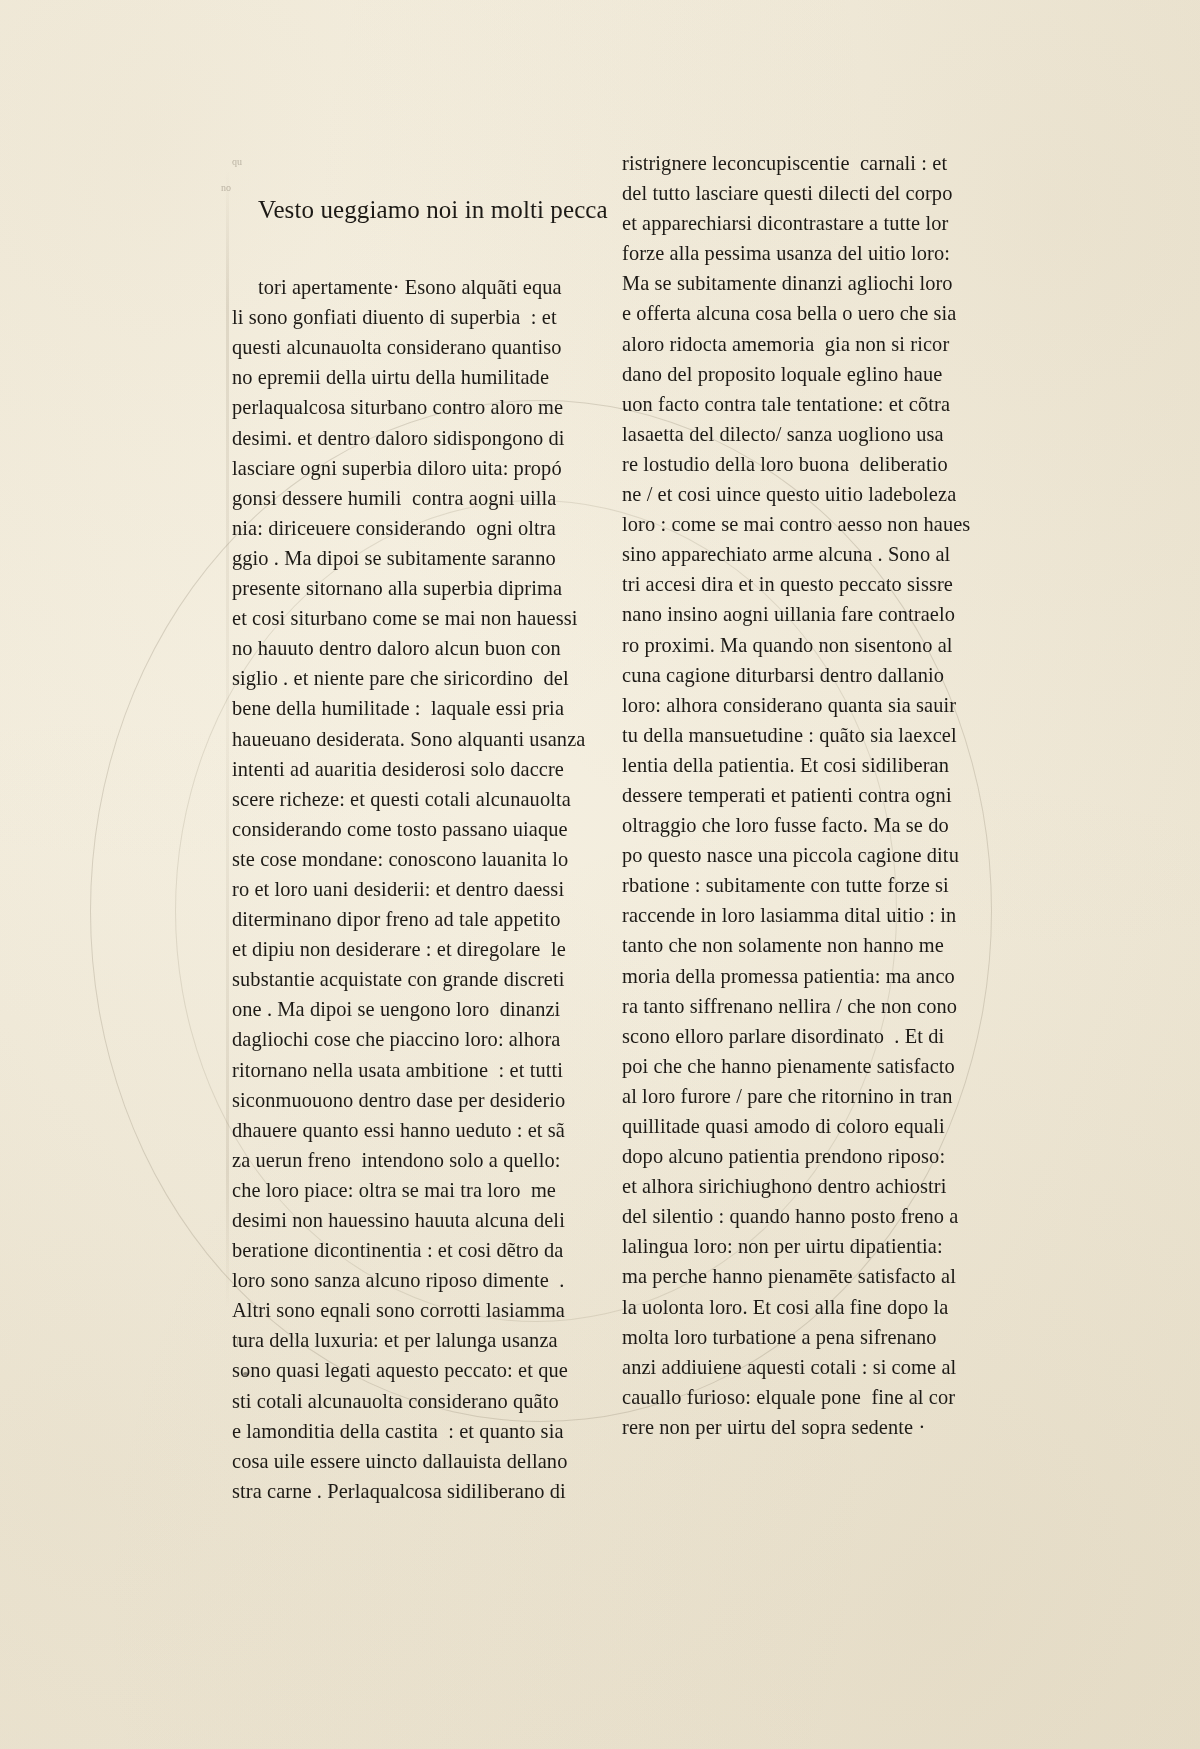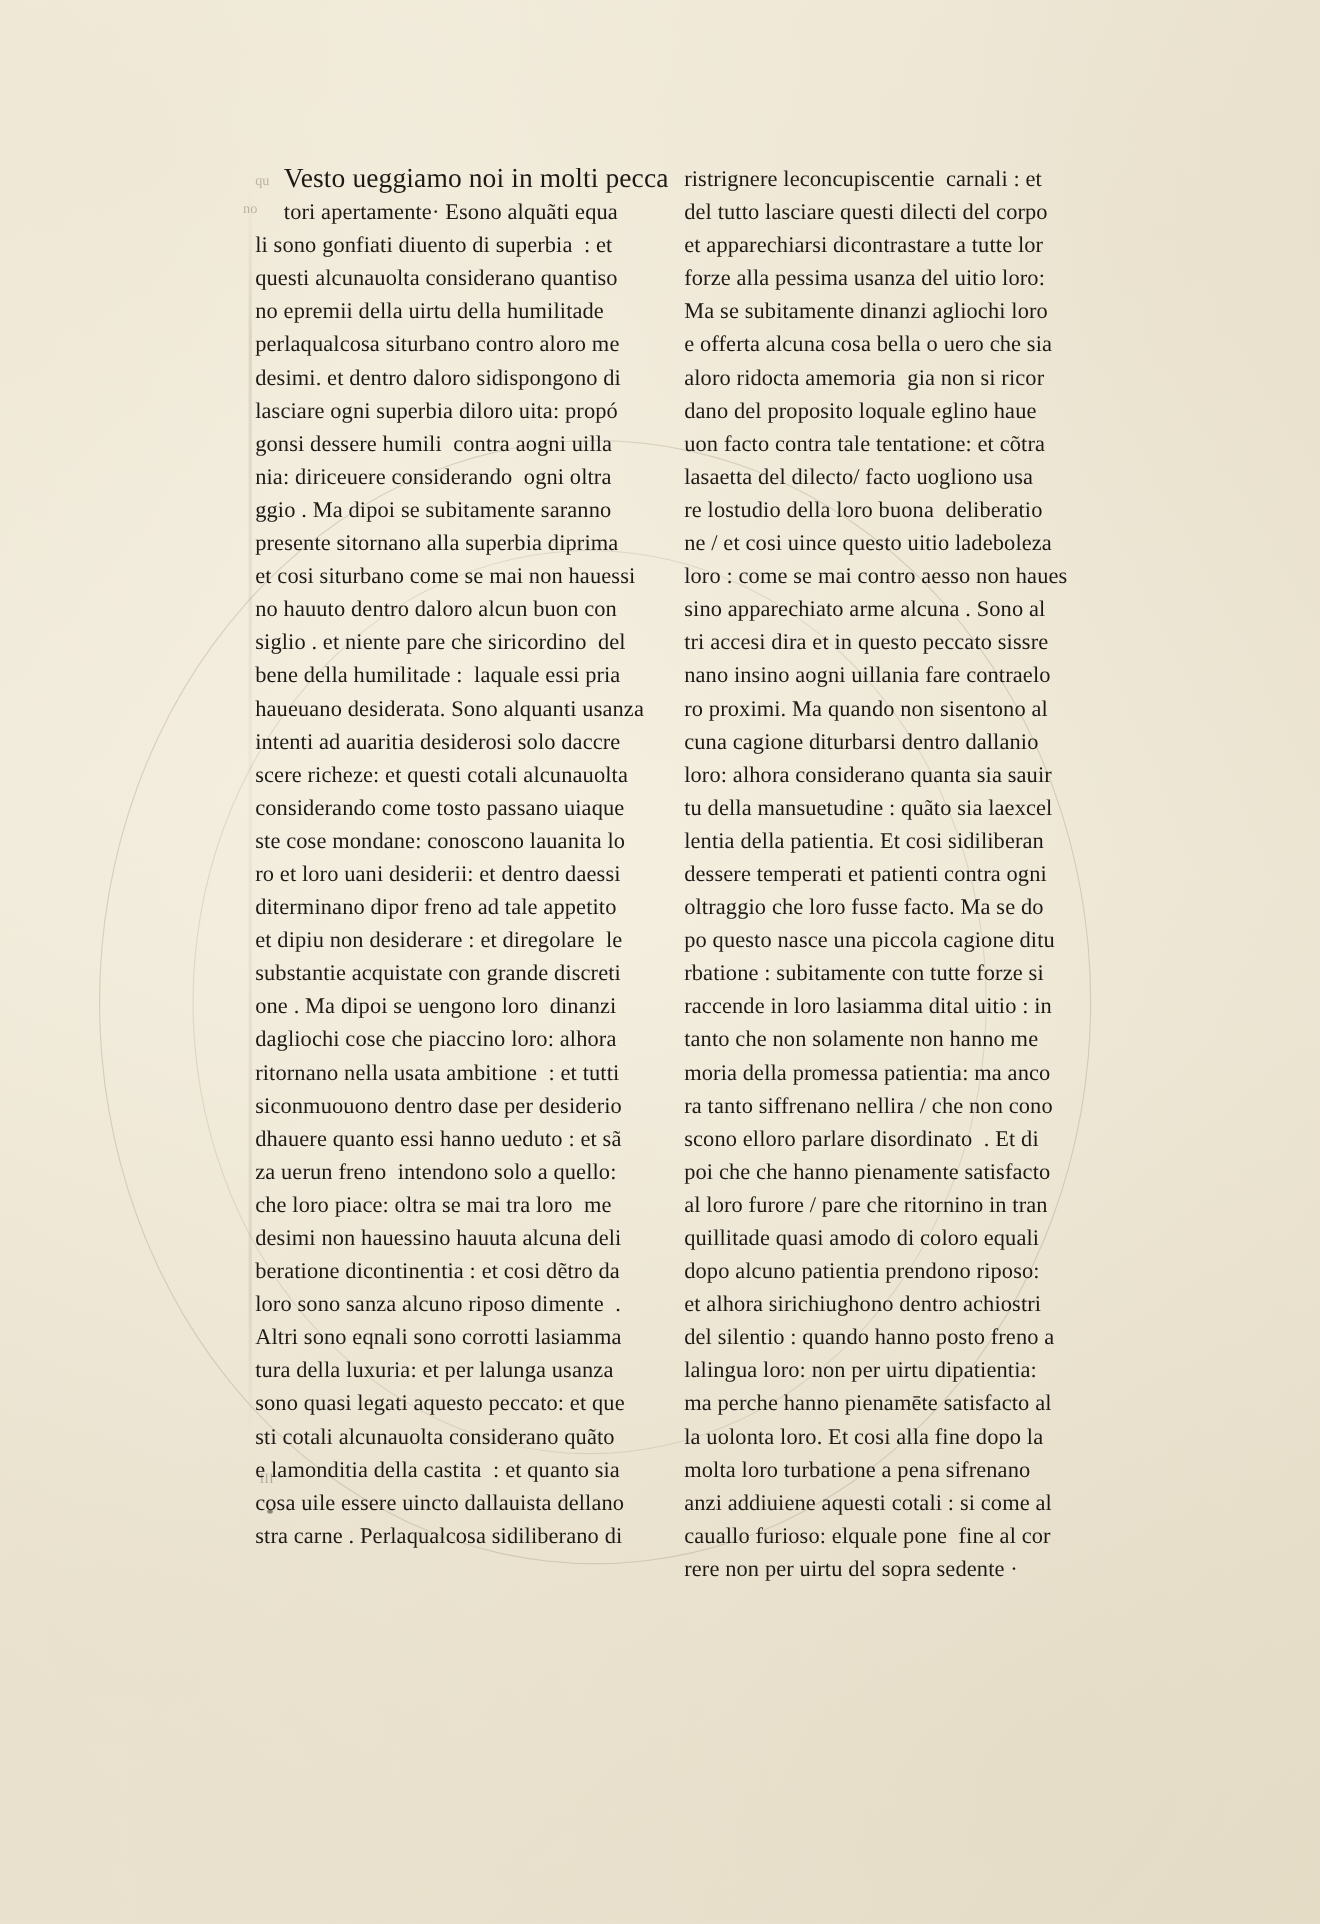--- a/index.html
+++ b/index.html
@@ -74,34 +74,35 @@
     font-family: "Liberation Serif", serif;
     font-size: 20.4px;
     line-height: 30.1px;
     color: #1d1a16;
     letter-spacing: 0.1px;
     white-space: pre;
     text-rendering: optimizeLegibility;
   }
   .col-line.indent {
     padding-left: 26px;
+    margin-top: 47px;
   }
   
   .margin-marks {
     position: absolute;
     left: 0;
     top: 0;
     width: 100%;
     height: 100%;
     pointer-events: none;
   }
   .mark {
     position: absolute;
     color: rgba(120,110,95,0.45);
-    font-size: 13px;
+    font-size: 10px;
     font-family: "Liberation Serif", serif;
   }
   .mark-1 { left: 232px; top: 156px; }
   .mark-2 { left: 221px; top: 182px; }
   .mark-3 { left: 236px; top: 1336px; }
   .mark-dot {
     position: absolute;
     left: 243px;
     top: 1372px;
     width: 5px;
@@ -195,21 +196,21 @@
     <div class="column" id="right-column">
       <span class="col-line">ristrignere leconcupiscentie  carnali : et</span>
       <span class="col-line">del tutto lasciare questi dilecti del corpo</span>
       <span class="col-line">et apparechiarsi dicontrastare a tutte lor</span>
       <span class="col-line">forze alla pessima usanza del uitio loro:</span>
       <span class="col-line">Ma se subitamente dinanzi agliochi loro</span>
       <span class="col-line">e offerta alcuna cosa bella o uero che sia</span>
       <span class="col-line">aloro ridocta amemoria  gia non si ricor</span>
       <span class="col-line">dano del proposito loquale eglino haue</span>
       <span class="col-line">uon facto contra tale tentatione: et cõtra</span>
-      <span class="col-line">lasaetta del dilecto/ facto uogliono usa</span>
+      <span class="col-line">lasaetta del dilecto/ sanza uogliono usa</span>
       <span class="col-line">re lostudio della loro buona  deliberatio</span>
       <span class="col-line">ne / et cosi uince questo uitio ladeboleza</span>
       <span class="col-line">loro : come se mai contro aesso non haues</span>
       <span class="col-line">sino apparechiato arme alcuna . Sono al</span>
       <span class="col-line">tri accesi dira et in questo peccato sissre</span>
       <span class="col-line">nano insino aogni uillania fare contraelo</span>
       <span class="col-line">ro proximi. Ma quando non sisentono al</span>
       <span class="col-line">cuna cagione diturbarsi dentro dallanio</span>
       <span class="col-line">loro: alhora considerano quanta sia sauir</span>
       <span class="col-line">tu della mansuetudine : quãto sia laexcel</span>

